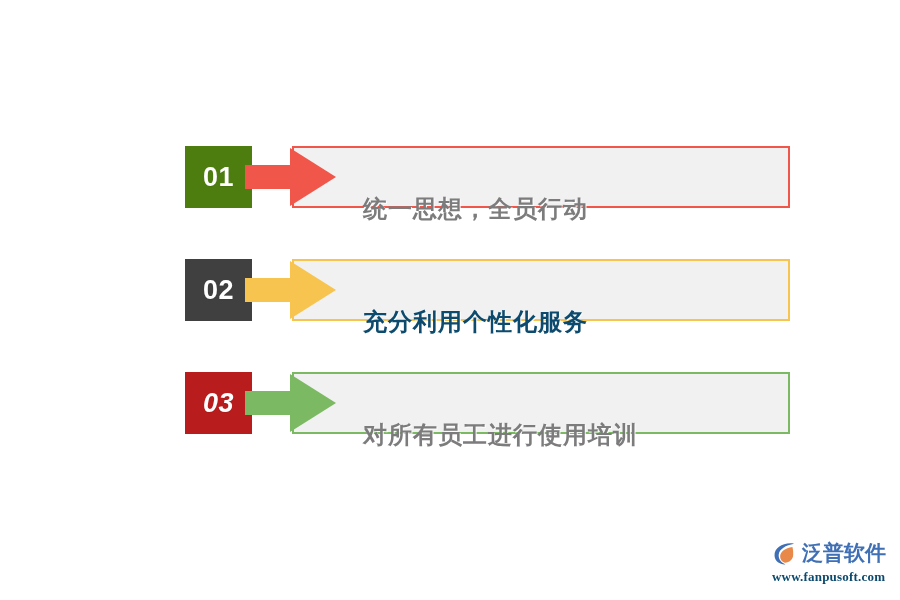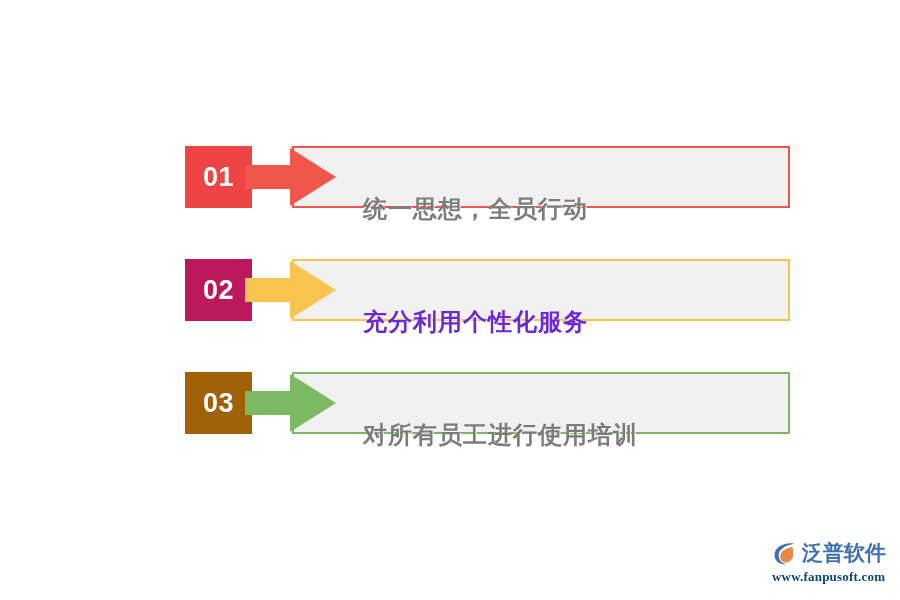--- a/index.html
+++ b/index.html
@@ -147,45 +147,45 @@
     margin-top: 1px;
     font-family: "Liberation Serif", serif;
   }
 </style>
 </head>
 <body>
 
 <div id="slide" style="background: rgb(255, 255, 255);">
 
   <div class="step-row row-0">
-    <div class="num-square" style="background: #ef4444;">
+    <div class="num-square" style="background: #4d7c0f;">
       <span class="num-text">01</span>
     </div>
     <div class="arrow-shaft" style="background: rgb(240, 86, 74);"></div>
     <div class="content-box" style="border-color: rgb(240, 86, 74); background: rgb(241, 241, 241);"></div>
     <div class="arrow-head">
         <i class="tri" style="border-left-color: rgb(240, 86, 74);"></i>
       </div>
     <div class="label" style="color: rgb(124, 124, 124);">统一思想，全员行动</div>
   </div>
 
   <div class="step-row row-1">
-    <div class="num-square" style="background: #be185d;">
+    <div class="num-square" style="background: #404040;">
       <span class="num-text">02</span>
     </div>
     <div class="arrow-shaft" style="background: rgb(248, 196, 80);"></div>
     <div class="content-box" style="border-color: rgb(248, 196, 80); background: rgb(241, 241, 241);"></div>
     <div class="arrow-head">
         <i class="tri" style="border-left-color: rgb(248, 196, 80);"></i>
       </div>
-    <div class="label" style="color: #6d28d9;">充分利用个性化服务</div>
+    <div class="label" style="color: #0c4a6e;">充分利用个性化服务</div>
   </div>
 
   <div class="step-row row-2">
-    <div class="num-square" style="background: #a16207;">
+    <div class="num-square" style="background: #b91c1c; font-style: italic;">
       <span class="num-text">03</span>
     </div>
     <div class="arrow-shaft" style="background: rgb(124, 185, 99);"></div>
     <div class="content-box" style="border-color: rgb(124, 185, 99); background: rgb(241, 241, 241);"></div>
     <div class="arrow-head">
         <i class="tri" style="border-left-color: rgb(124, 185, 99);"></i>
       </div>
     <div class="label" style="color: rgb(124, 124, 124); font-family: Liberation Mono, monospace;">对所有员工进行使用培训</div>
   </div>
 

